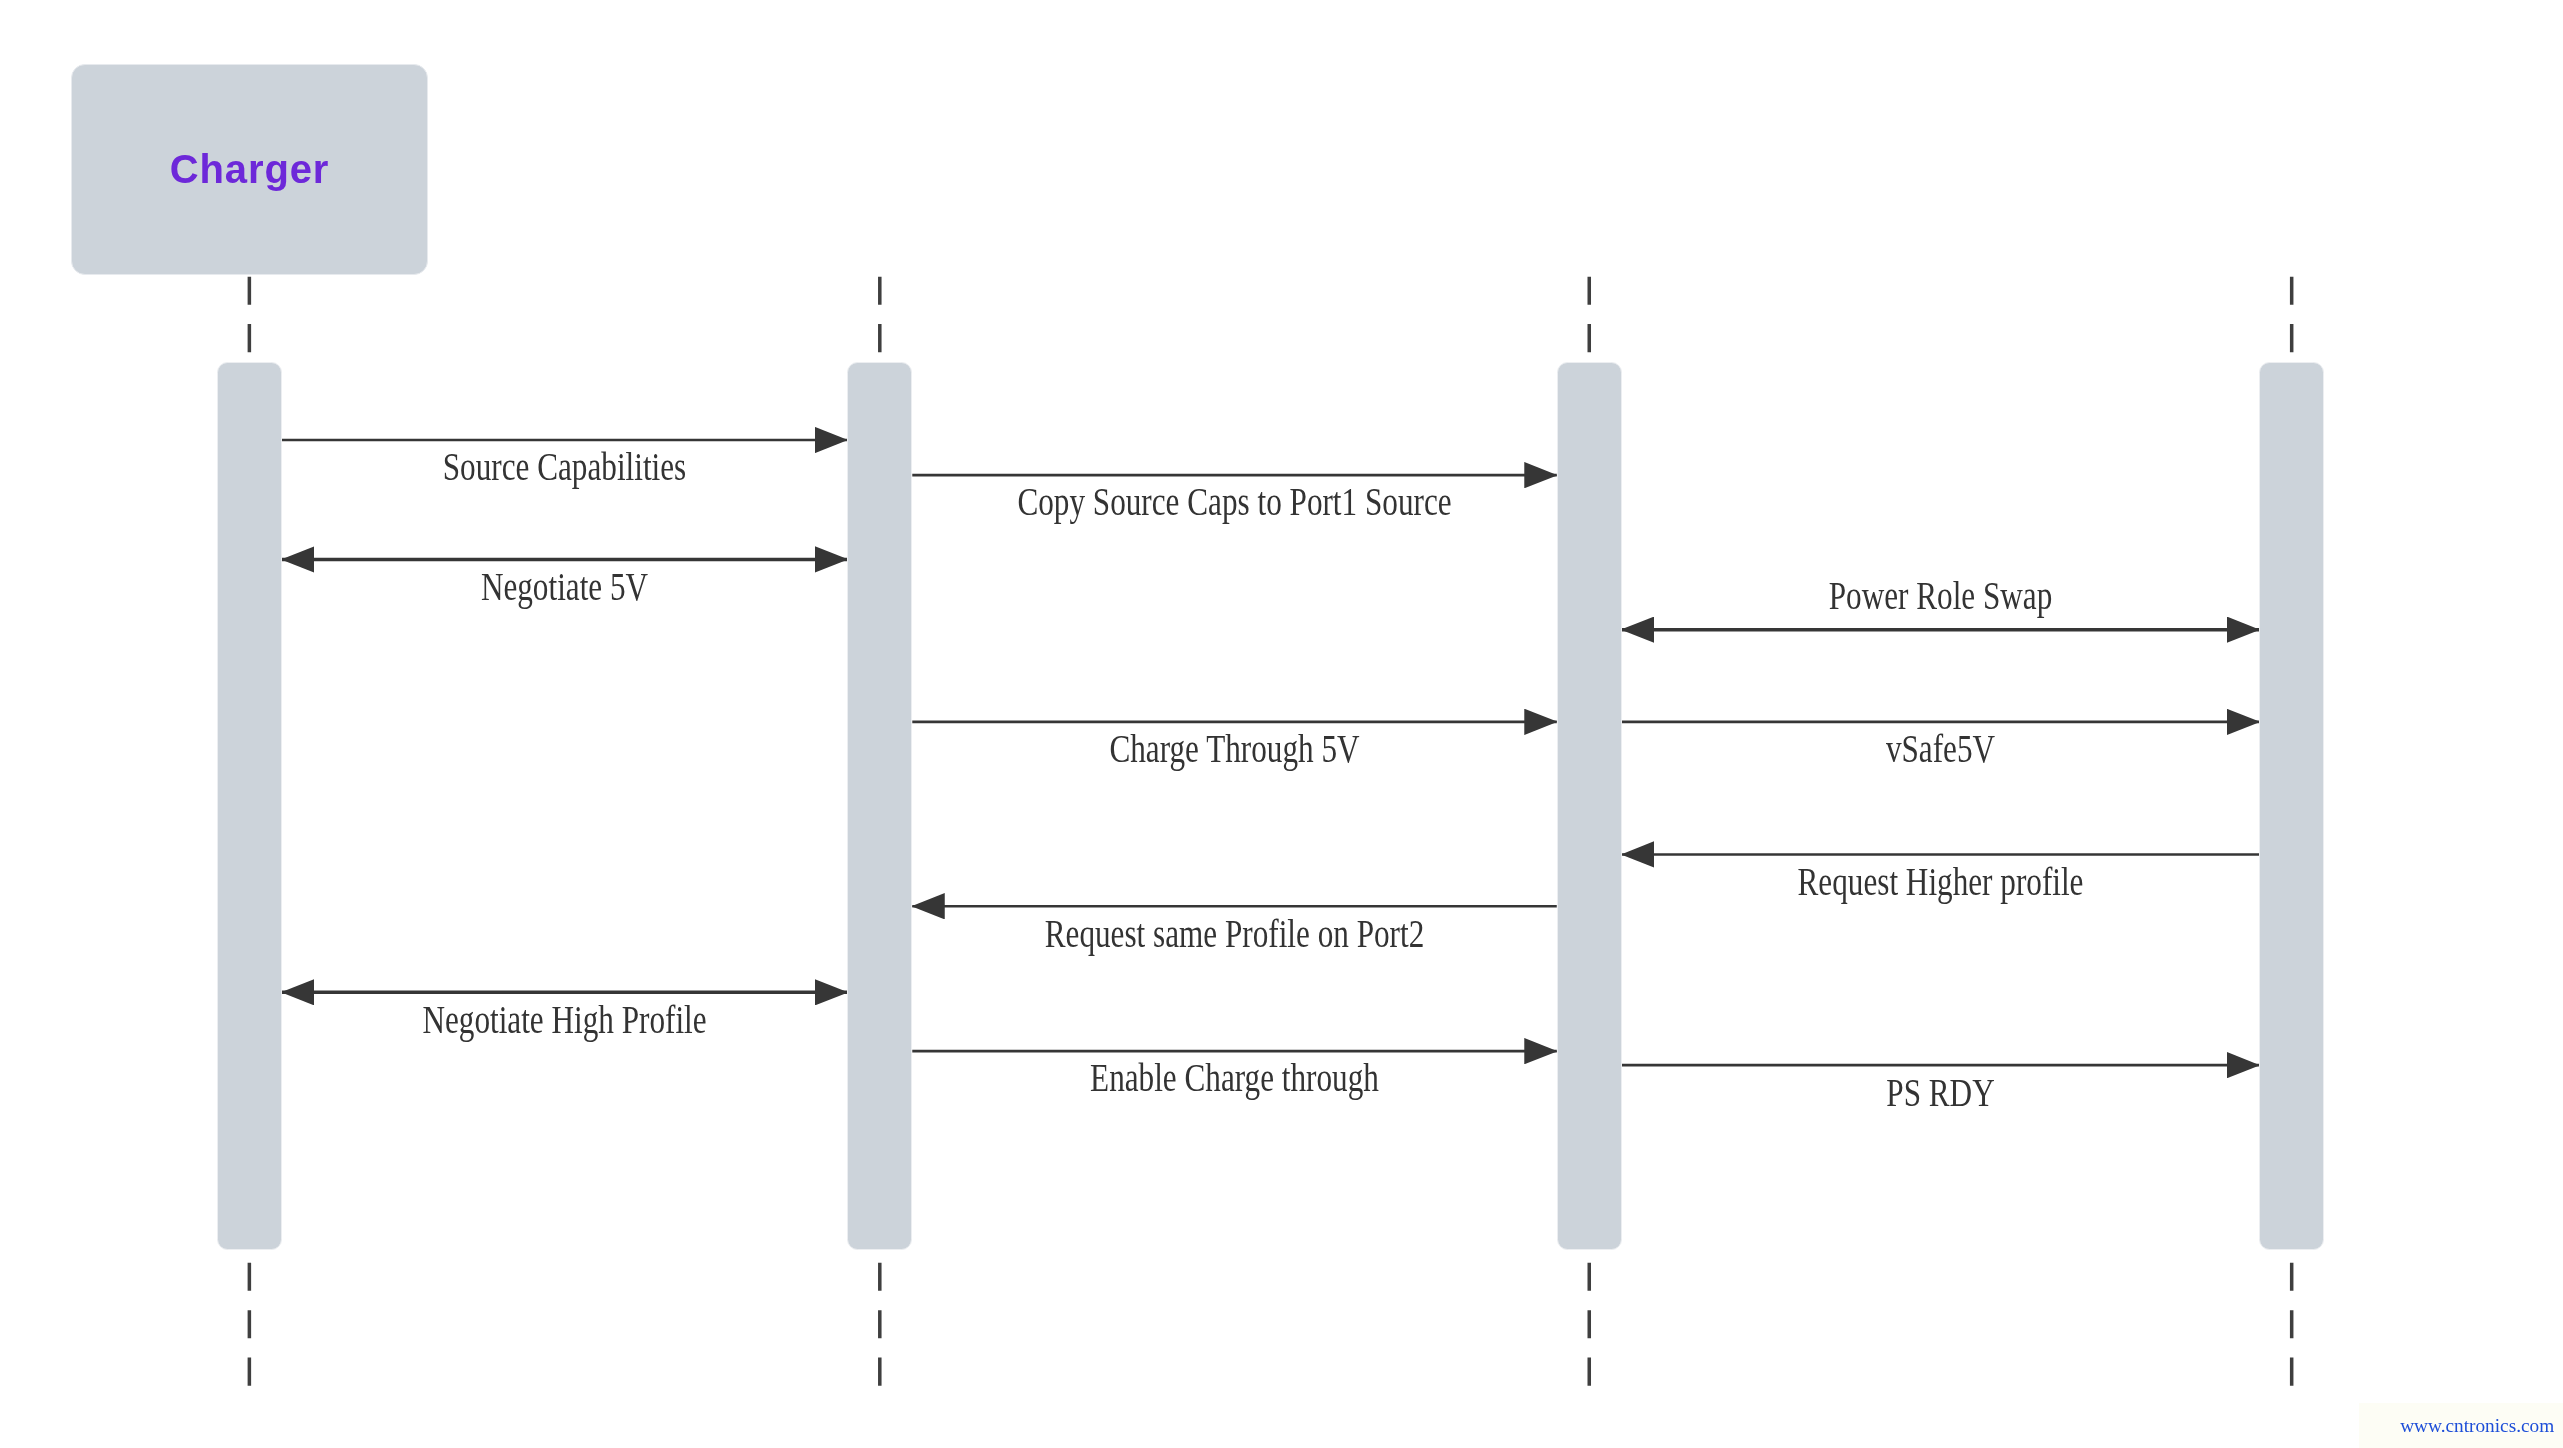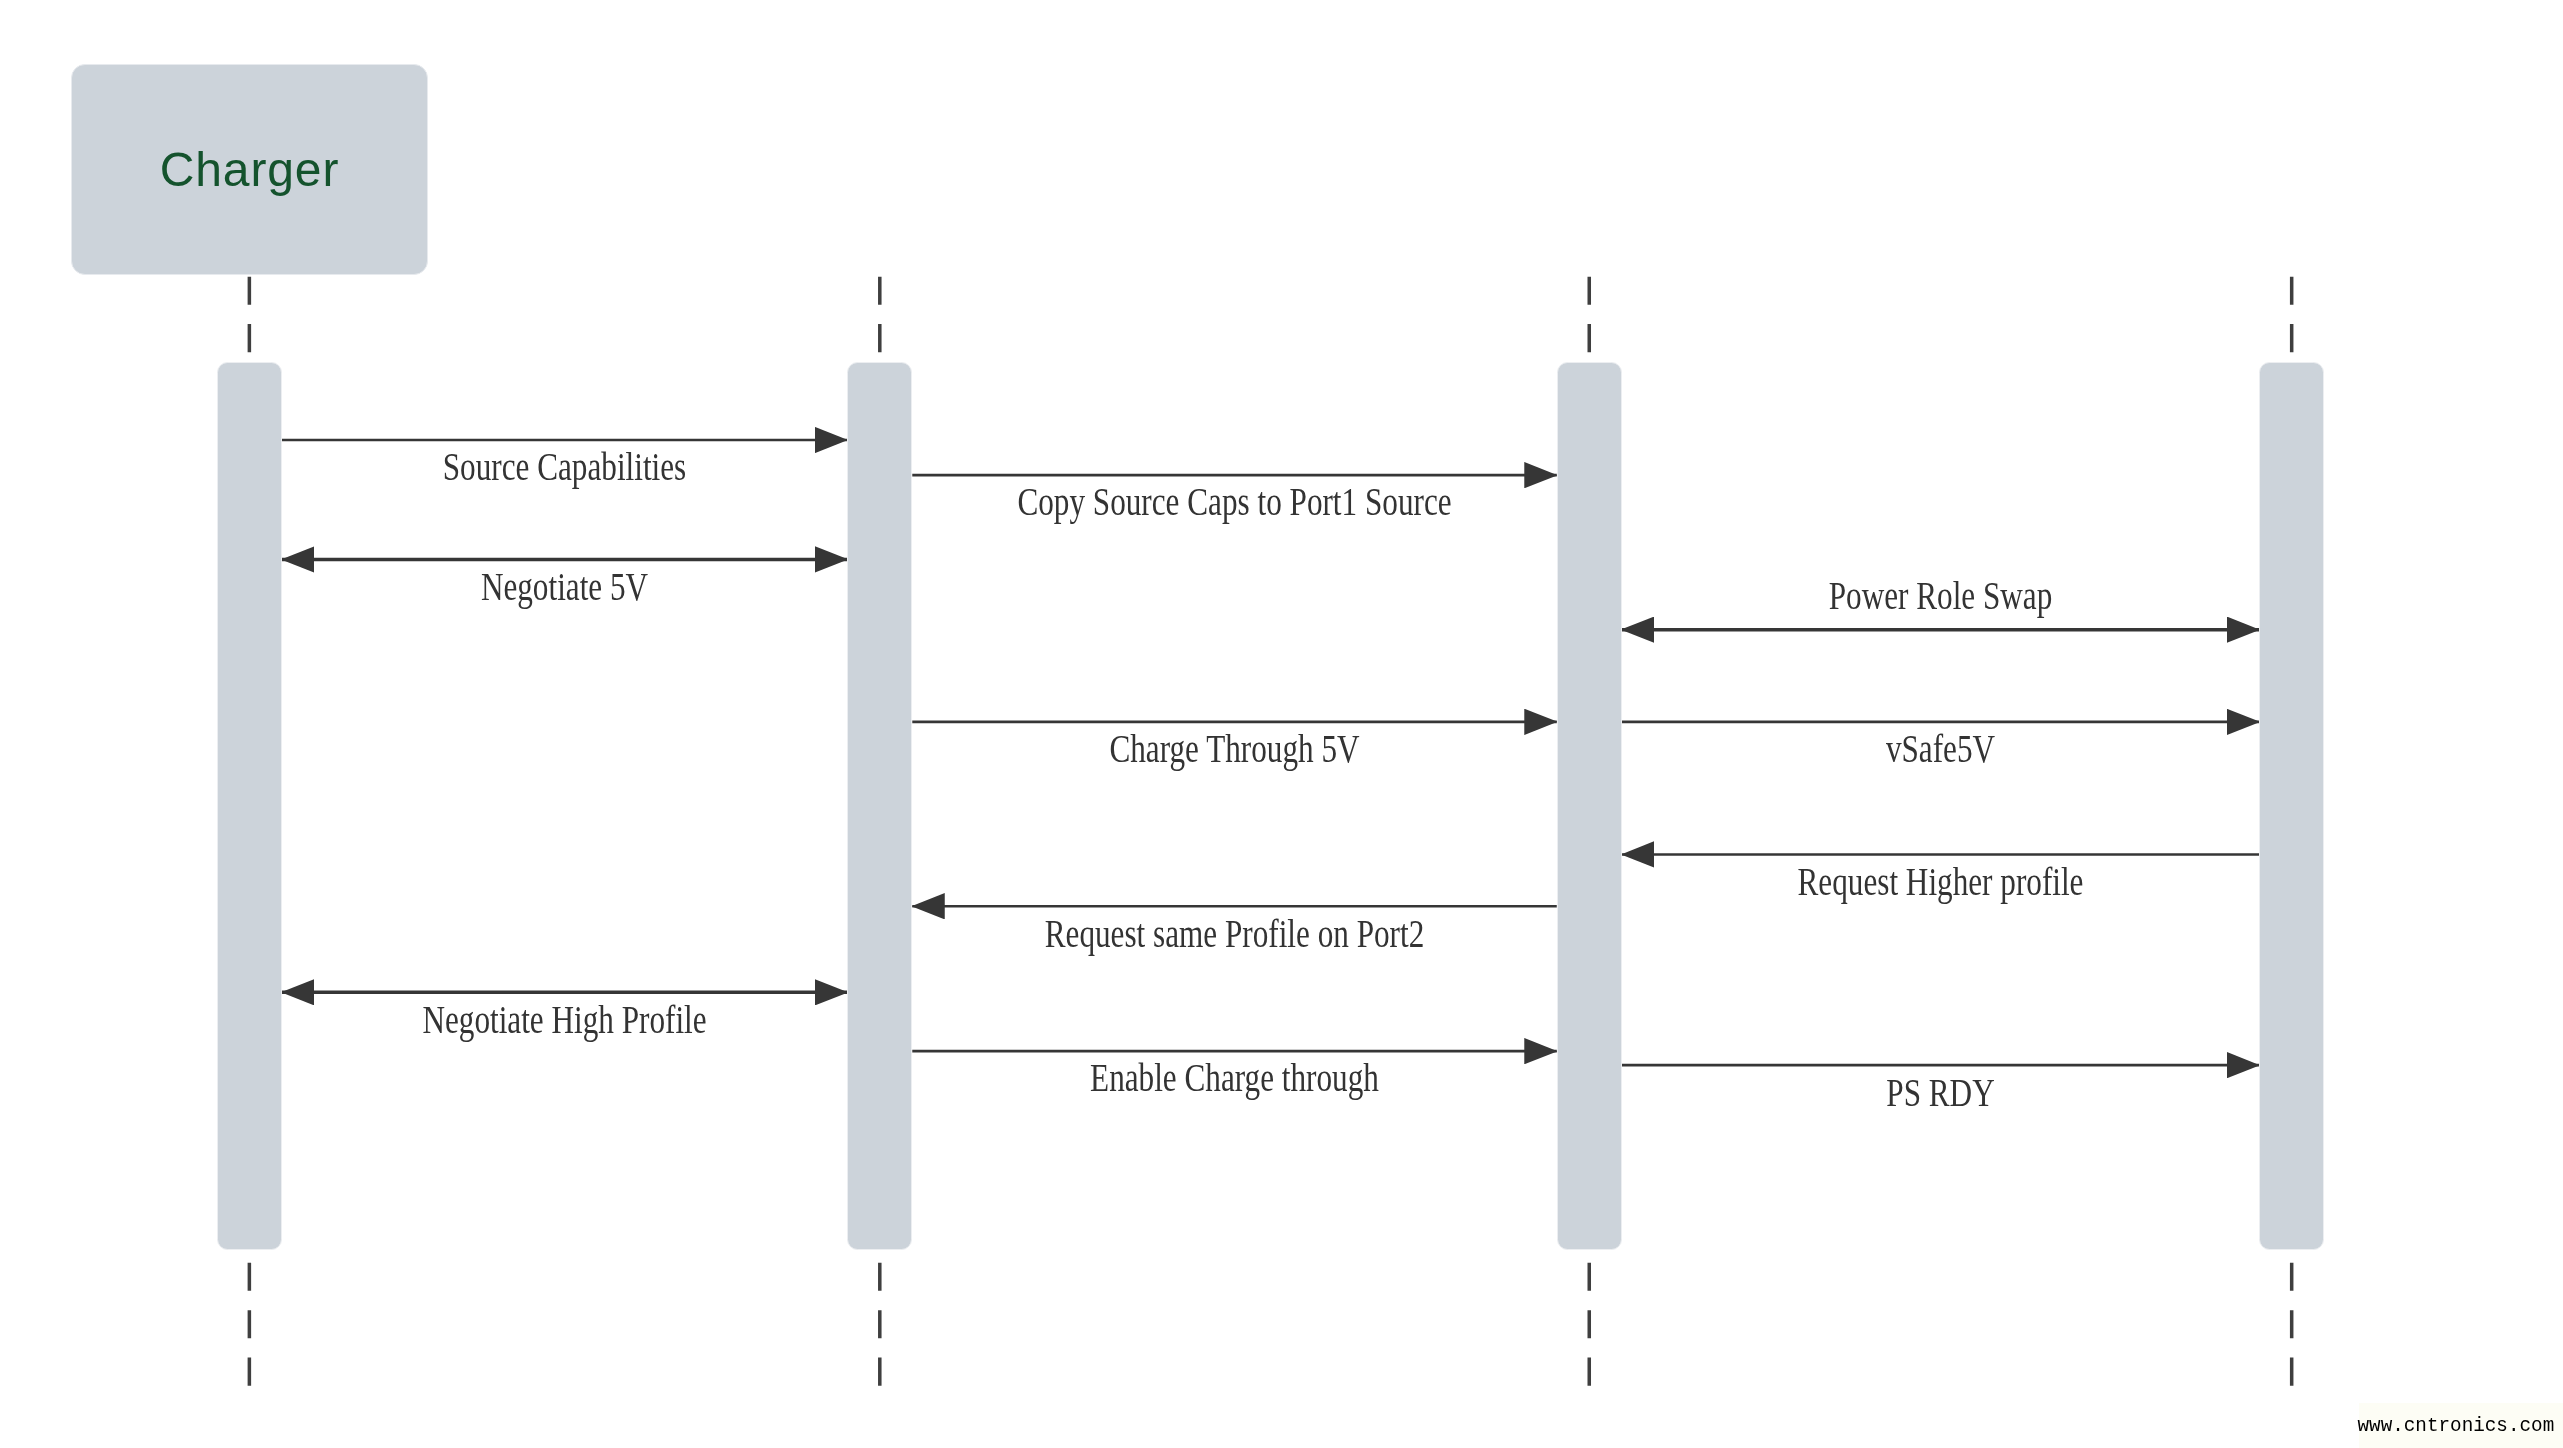--- a/index.html
+++ b/index.html
@@ -1,30 +1,30 @@
 <!DOCTYPE html>
 <html style="font-size:14px"><head>
 <meta charset="utf-8">
 <style>
   html,body{margin:0;padding:0;background:#ffffff;}
   .canvas{position:relative;width:2563px;height:1449px;background:#ffffff;overflow:hidden;
           font-family:"Liberation Sans",sans-serif;}
   .actor-box{position:absolute;top:64px;width:357px;height:211px;background:#ccd3da;
              border:1.8px solid #e7eaee;border-radius:14px;box-sizing:border-box;
              display:flex;align-items:center;justify-content:center;}
-  .actor-label{font-weight:normal;font-size:48px;color:#14532d;letter-spacing:0.9px;}
+  .actor-label{font-weight:bold;font-size:40px;color:#6d28d9;letter-spacing:0.9px;}
   .activation-bar{position:absolute;top:362px;width:65px;height:888px;background:#ccd3da;
                   border:1.8px solid #eceef1;border-radius:10.5px;box-sizing:border-box;}
   .msg-label{position:absolute;width:667px;text-align:center;
              font-family:"Liberation Serif",serif;font-size:39px;line-height:46px;color:#333333;
              transform:scaleX(0.8);transform-origin:50% 50%;white-space:nowrap;}
   .watermark-strip{position:absolute;right:0;top:1403px;width:204px;height:46px;
                    background:rgba(253,253,244,0.9);display:flex;align-items:center;justify-content:flex-end;
                    padding-right:8.8px;box-sizing:border-box;}
-  .watermark{font-family:Liberation Mono, monospace;font-size:19.3px;color:#000000;}
+  .watermark{font-family:Liberation Serif, serif;font-size:19.3px;color:#1d4ed8;}
   svg.overlay{position:absolute;left:0;top:0;}
 </style>
 </head>
 <body>
 
 <div class="canvas">
 
   <div class="actor-box" style="left:71px">
     <span class="actor-label">Charger</span>
   </div>

